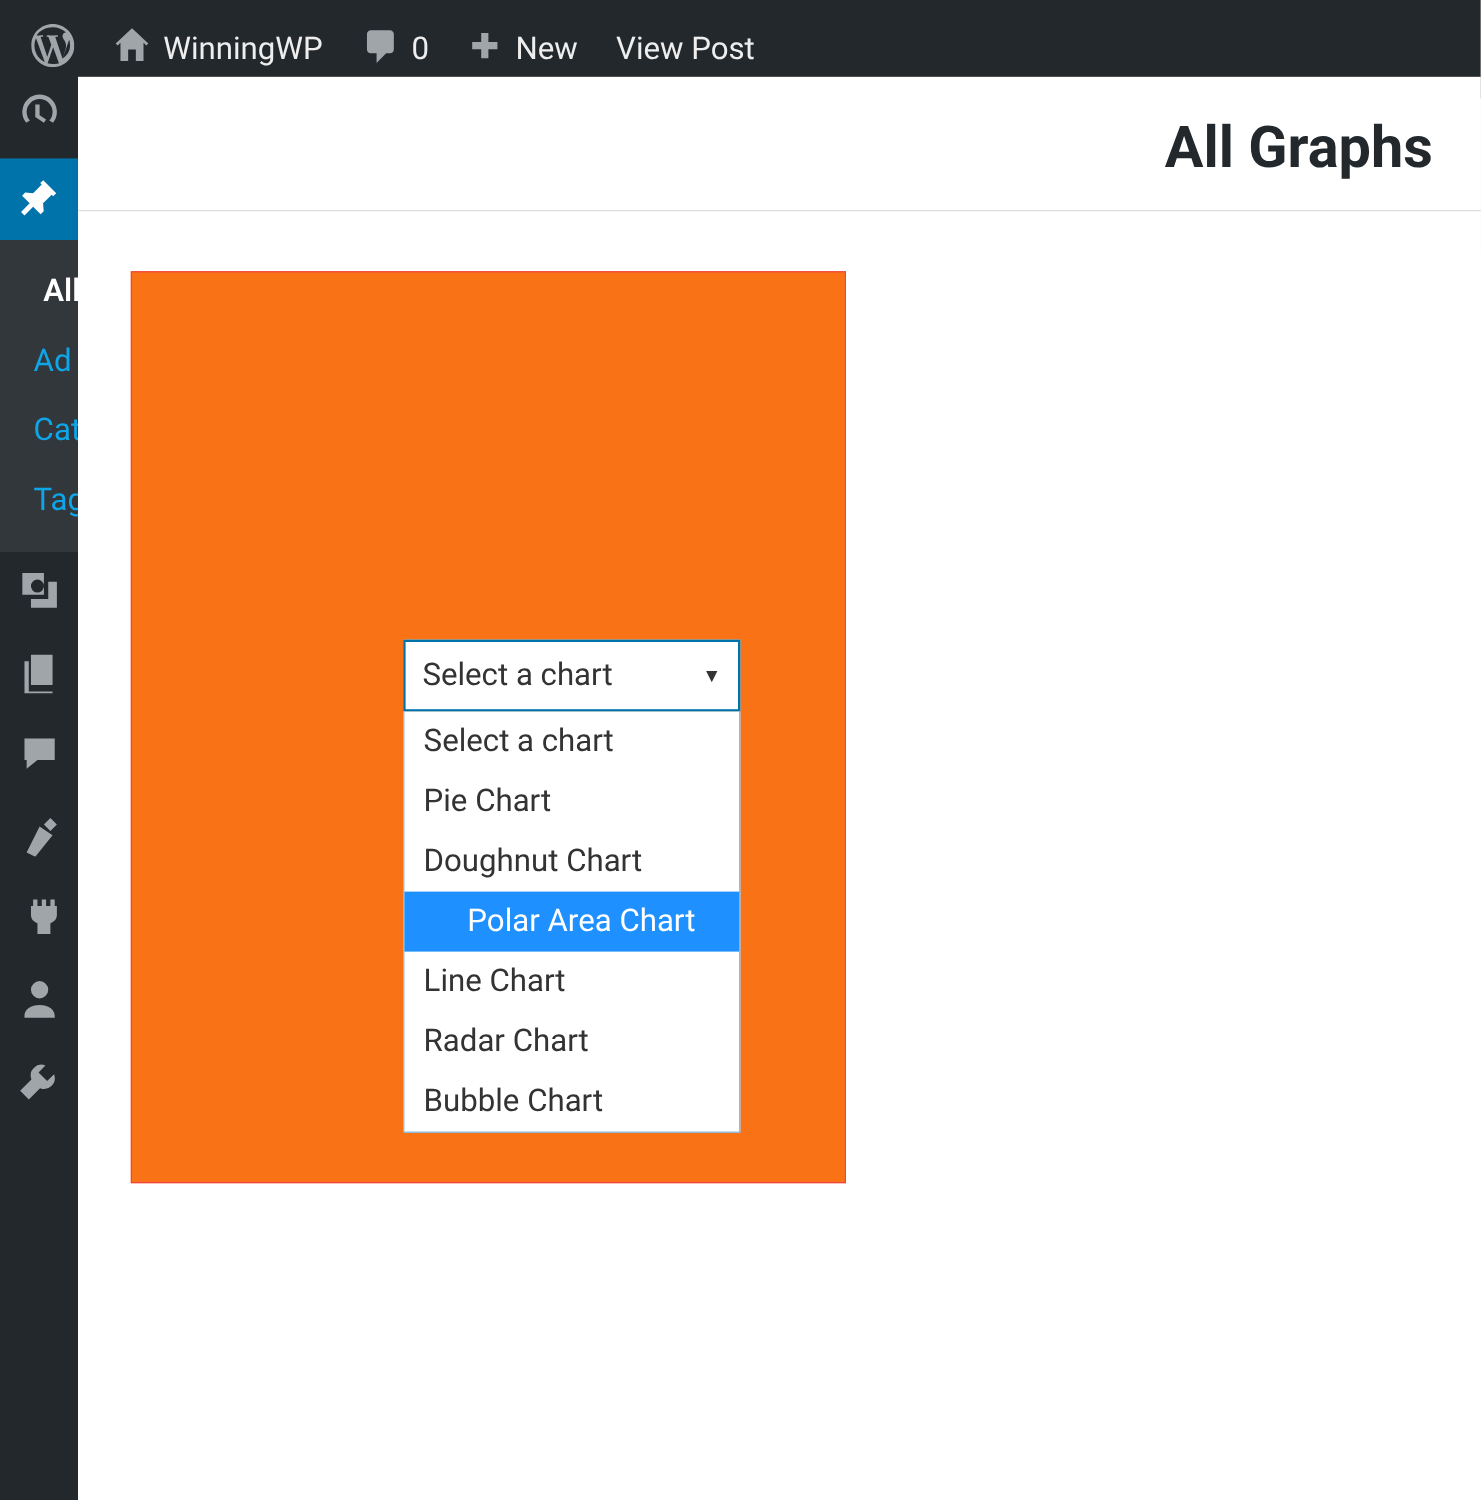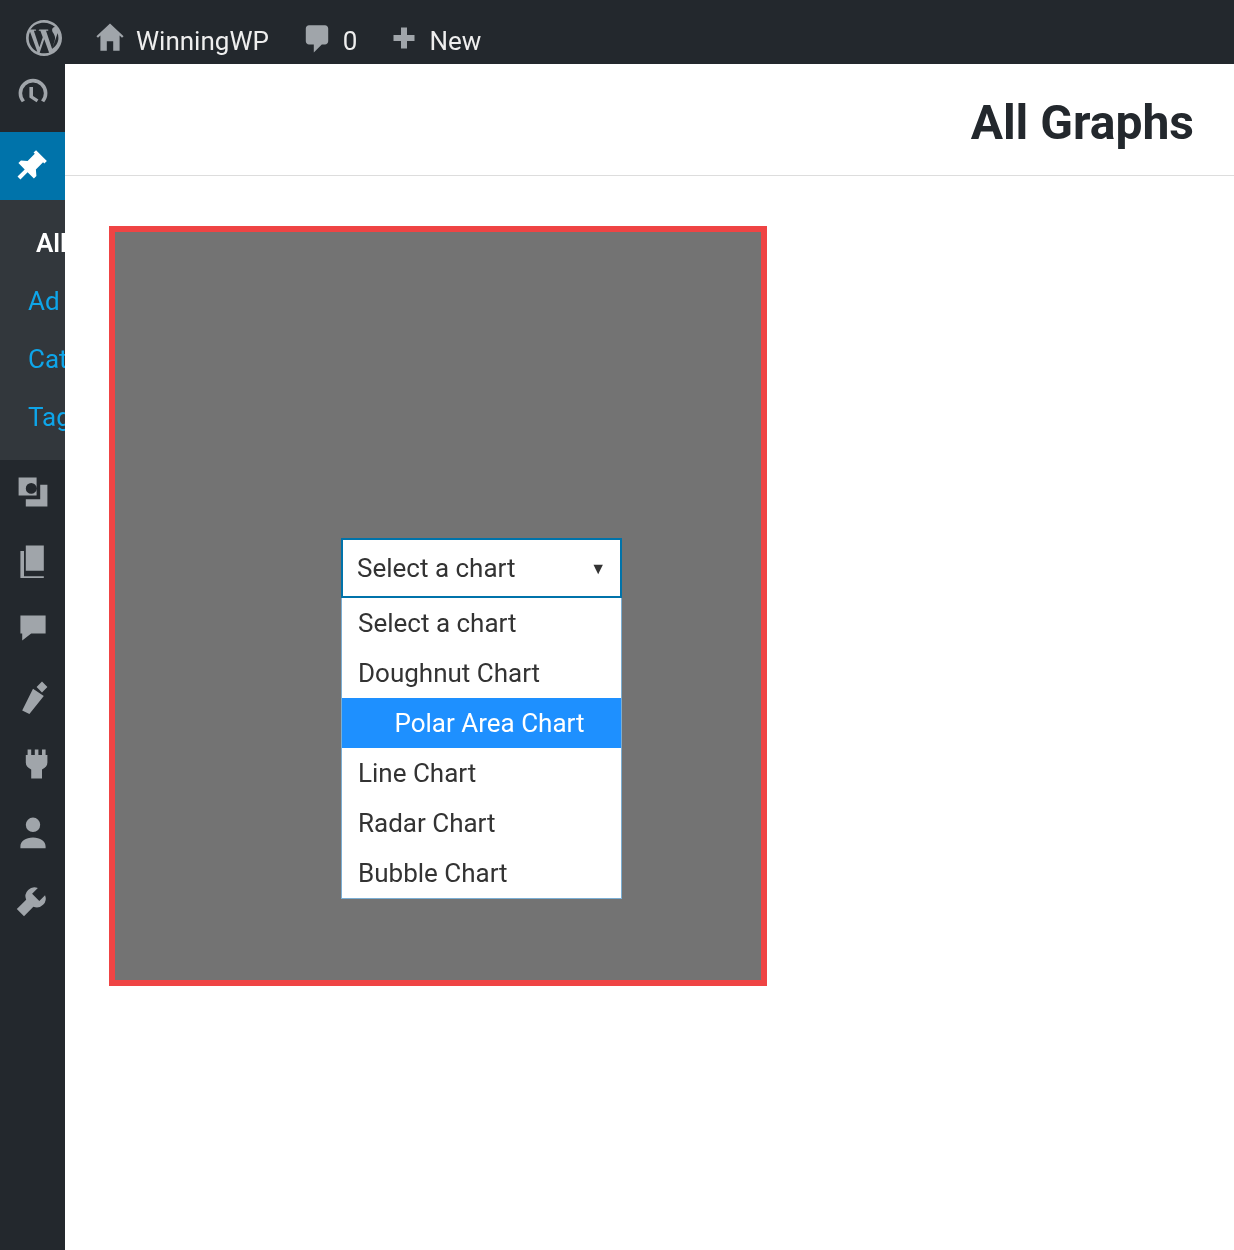--- a/index.html
+++ b/index.html
@@ -81,24 +81,24 @@
       font-size: 48px;
       font-weight: 700;
       color: #23282d;
       padding: 30px 40px 24px;
       text-align: right;
     }
     .hr { border-bottom: 1px solid #ddd; }
 
     .panel {
       margin: 50px 0 0 44px;
-      width: 658px;
+      width: 596px;
       height: 760px;
-      border: 6px solid #ef4444;
-      background: #737373;
+      border: 1px solid #ef4444;
+      background: #f97316;
       position: relative;
     }
 
     .select-wrap {
       position: absolute;
       top: 306px;
       left: 226px;
     }
     .select-box {
       width: 281px;
@@ -162,20 +162,23 @@
     </span>
     <span class="adminbar-text">0</span>
   </div>
   <div class="adminbar-item">
     <span>
       <svg width="30" height="30" viewBox="0 0 20 20">
           <path d="M17 8h-5V3H8v5H3v4h5v5h4v-5h5z"></path>
         </svg>
     </span>
     <span class="adminbar-text">New</span>
+  </div>
+  <div class="adminbar-item">
+    <span class="adminbar-text">View Post</span>
   </div>
 </div>
 
 <div class="sidebar">
   <div class="sidebar-icon">
     <span>
       <svg viewBox="0 0 20 20">
           <path d="M3.8 13.5A8 8 0 1116.2 13.5l-1.7-1a6 6 0 10-9 0zM10 5v5l3 2-1 1.5-4-2.7V5z"></path>
         </svg>
     </span>
@@ -251,20 +254,21 @@
   <div class="hr"></div>
 
   <div class="panel">
     <div class="select-wrap">
       <div class="select-box">
         <span>Select a chart</span>
         <span class="select-arrow">▼</span>
       </div>
       <div class="dropdown">
         <div class="dropdown-option">Select a chart</div>
+        <div class="dropdown-option">Pie Chart</div>
         <div class="dropdown-option">Doughnut Chart</div>
         <div class="dropdown-option highlighted">Polar Area Chart</div>
         <div class="dropdown-option">Line Chart</div>
         <div class="dropdown-option">Radar Chart</div>
         <div class="dropdown-option">Bubble Chart</div>
       </div>
     </div>
   </div>
 </div>
 

